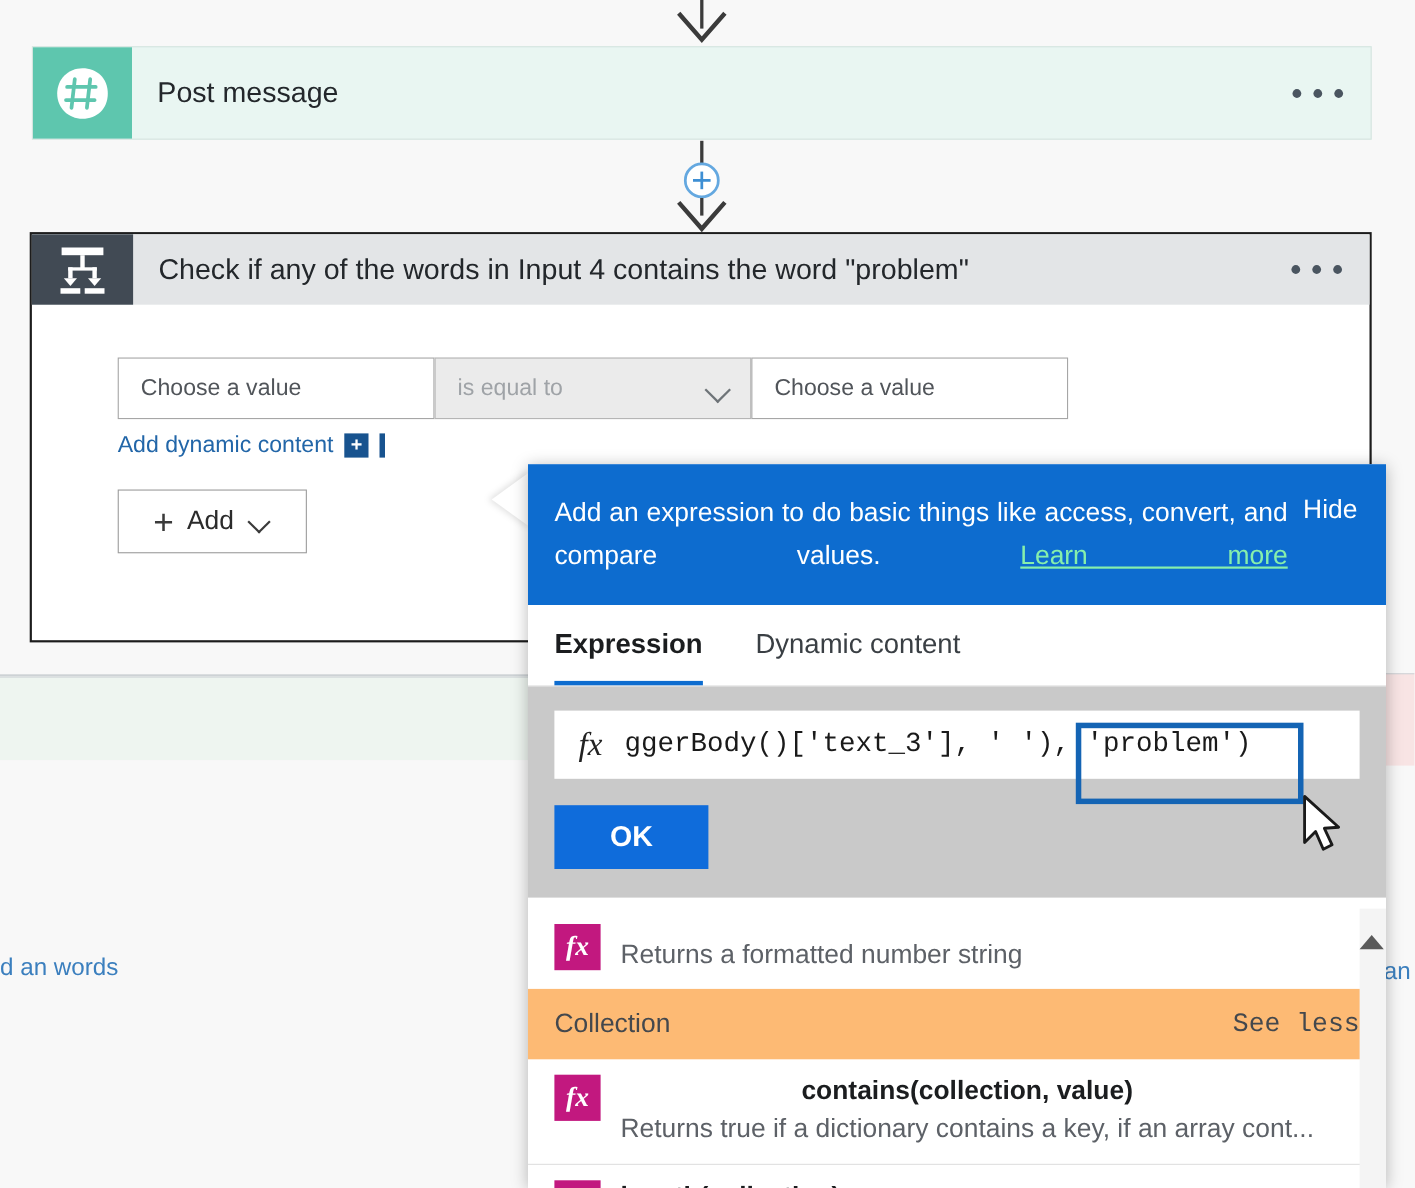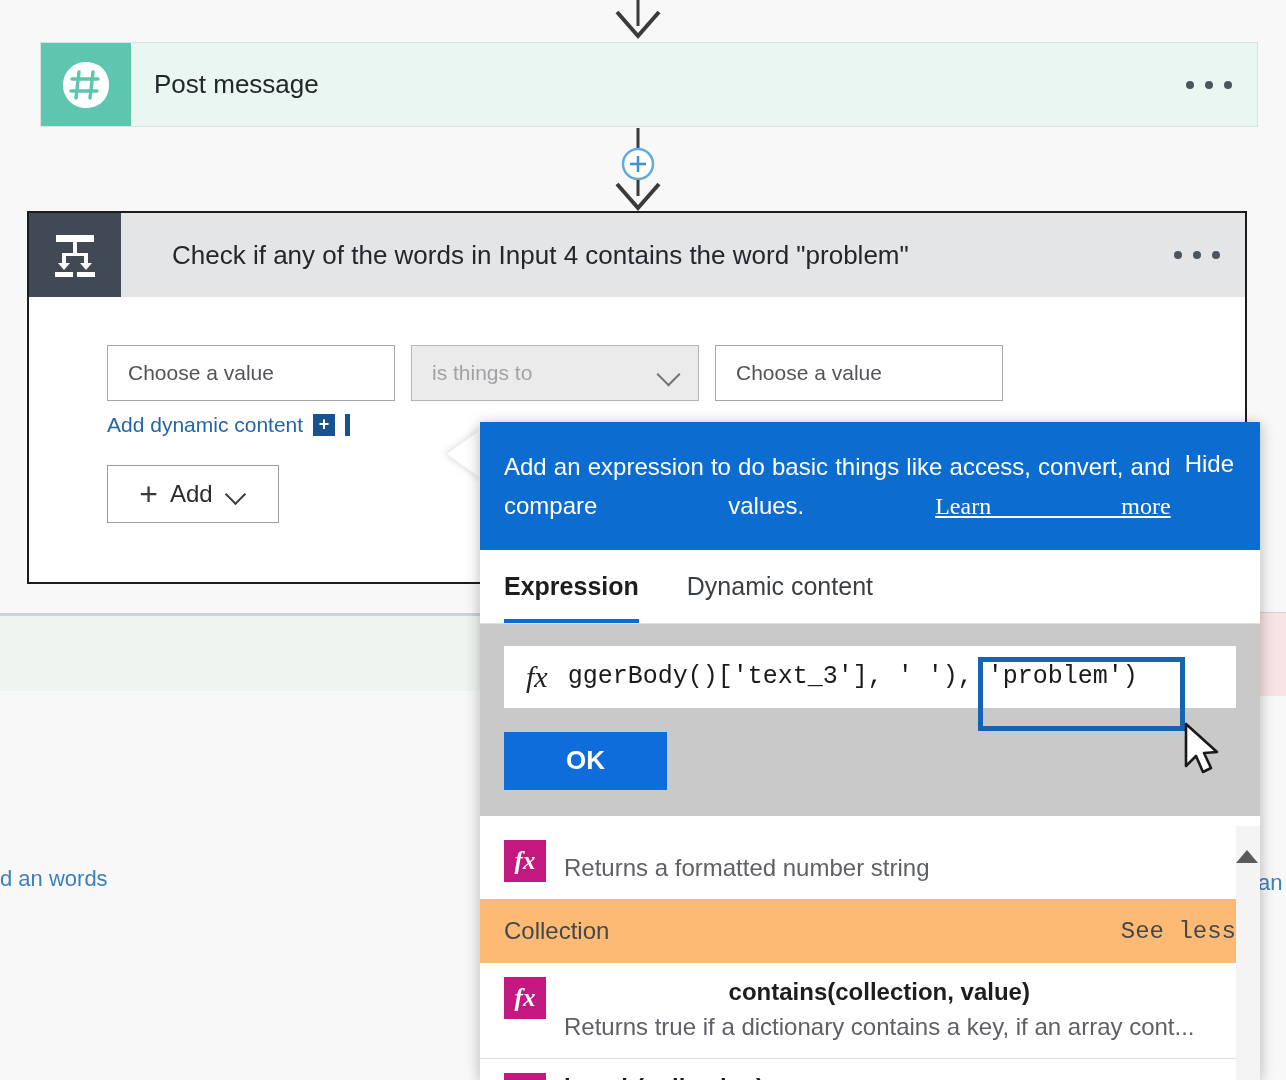--- a/index.html
+++ b/index.html
@@ -15,21 +15,21 @@
   #canvas {
     position: absolute; inset: 0;
     background: #f8f8f8;
   }
 
   
   .connector { position: absolute; left: 0; top: 0; pointer-events: none; }
 
   
   #post-card {
-    position: absolute; left: 40px; top: 42px;
+    position: absolute; left: 29px; top: 42px;
     width: 1218px; height: 85px;
     background: #e9f6f2;
     border: 1px solid #d4e4df;
     display: flex; align-items: stretch;
   }
   #post-card .icon-slot {
     width: 90px; background: #5ec6ae;
     display: flex; align-items: center; justify-content: center;
   }
   #post-card .title {
@@ -47,34 +47,34 @@
   }
 
   
   #cond-card {
     position: absolute; left: 27px; top: 211px;
     width: 1220px; height: 373px;
     background: #ffffff;
     border: 2px solid #1c1c1c;
   }
   #cond-head {
-    height: 84px; background: #e3e5e7;
-    display: flex; align-items: stretch; gap: 28px;
+    height: 64px; background: #e3e5e7;
+    display: flex; align-items: stretch;
   }
   #cond-head .icon-slot {
     width: 92px; background: #414a54;
     display: flex; align-items: center; justify-content: center;
   }
   #cond-head .title {
     flex: 1; display: flex; align-items: center; padding-left: 23px;
     font-size: 26px; color: #23272b;
   }
   #cond-body { padding: 48px 0 0 78px; position: relative; }
 
-  .row { display: flex; align-items: flex-start; gap: 16px; }
+  .row { display: flex; align-items: flex-start; gap: 0; }
   .field {
     height: 56px; border: 1px solid #a6a6a6; background: #fff;
     display: flex; align-items: center; padding: 0 20px;
     font-size: 21px; color: #51555a;
   }
   .field.val1 { width: 288px; }
   .field.op {
     width: 288px; background: #ebebeb; border-color: #b5b5b5;
     justify-content: space-between; color: #9fa3a7; padding-right: 16px;
   }
@@ -153,21 +153,21 @@
   }
   #banner {
     background: #0d6ccf; color: #fff;
     padding: 26px 26px 24px 24px;
     display: flex; gap: 14px; align-items: flex-start;
   }
   #banner .txt {
     flex: 1; font-size: 24px; line-height: 1.62;
     text-align: justify; text-align-last: justify;
   }
-  #banner .txt a { color: #ffffff; text-decoration: underline; font-family: Liberation Serif, serif; }
+  #banner .txt a { color: #86efac; text-decoration: underline; }
   #banner .hide {
     font-size: 24px; color: #fff; cursor: pointer; padding-top: 2px;
     white-space: nowrap;
   }
 
   #tabs {
     display: flex; gap: 0; padding: 0 24px;
     border-bottom: 1px solid #e3e3e3; background: #fff;
   }
   .tab {
@@ -184,21 +184,21 @@
   }
   #fx-glyph {
     font-family: "Liberation Serif", serif; font-style: italic;
     font-size: 30px; color: #222; flex: none;
   }
   #expr-text {
     font-family: "Liberation Mono", monospace;
     font-size: 25px; color: #1a1a1a; white-space: pre;
   }
   #ok-btn {
-    margin-top: 24px; width: 163px; height: 58px;
+    margin-top: 24px; width: 140px; height: 58px;
     background: #0f6cdb; color: #fff; border: none;
     font-size: 26px; font-weight: 700; cursor: pointer;
     font-family: "Liberation Sans", sans-serif;
   }
 
   
   #annot-rect {
     position: absolute; left: 978px; top: 657px;
     width: 207px; height: 74px;
     border: 5px solid #1464b4;
@@ -300,21 +300,21 @@
       <i></i>
         <i></i>
         <i></i>
     </div>
   </div>
 
   <div id="cond-body">
     <div class="row">
       <div class="field val1">Choose a value</div>
       <div class="field op">
-        <span>is things to</span>
+        <span>is equal to</span>
         <span class="chev"></span>
       </div>
       <div class="field val2">Choose a value</div>
     </div>
 
     <div id="dyn-link">
       <span>Add dynamic content</span>
       <span id="dyn-plus">+</span>
       <span id="dyn-caret"></span>
     </div>

